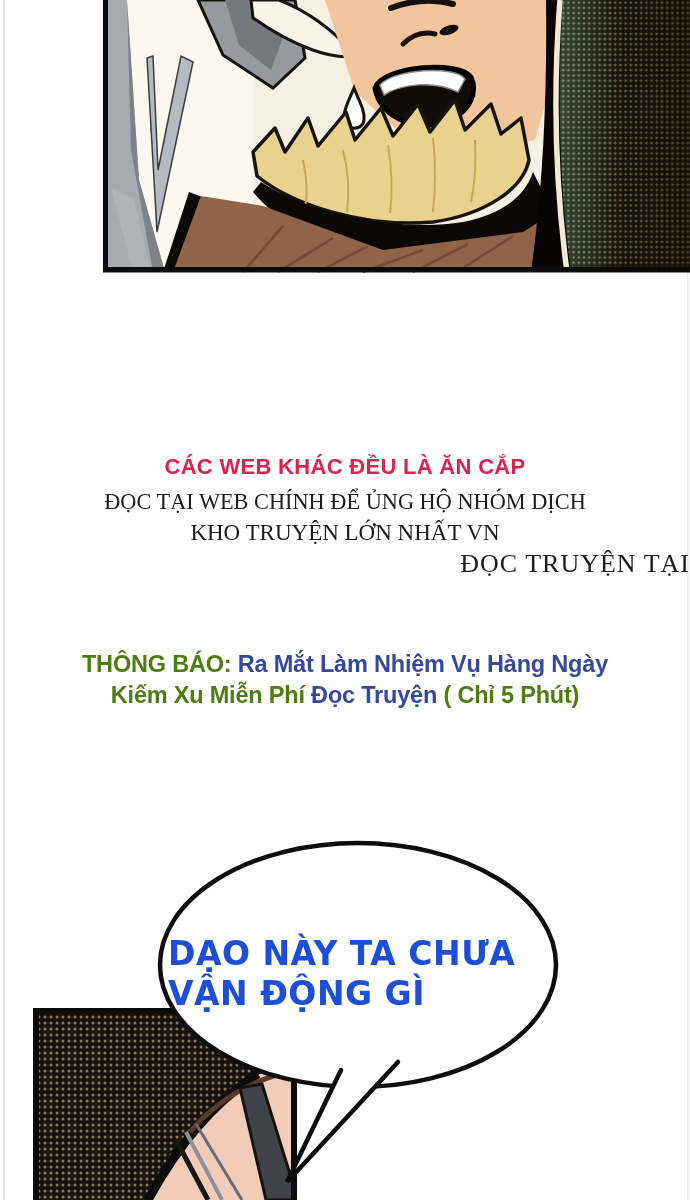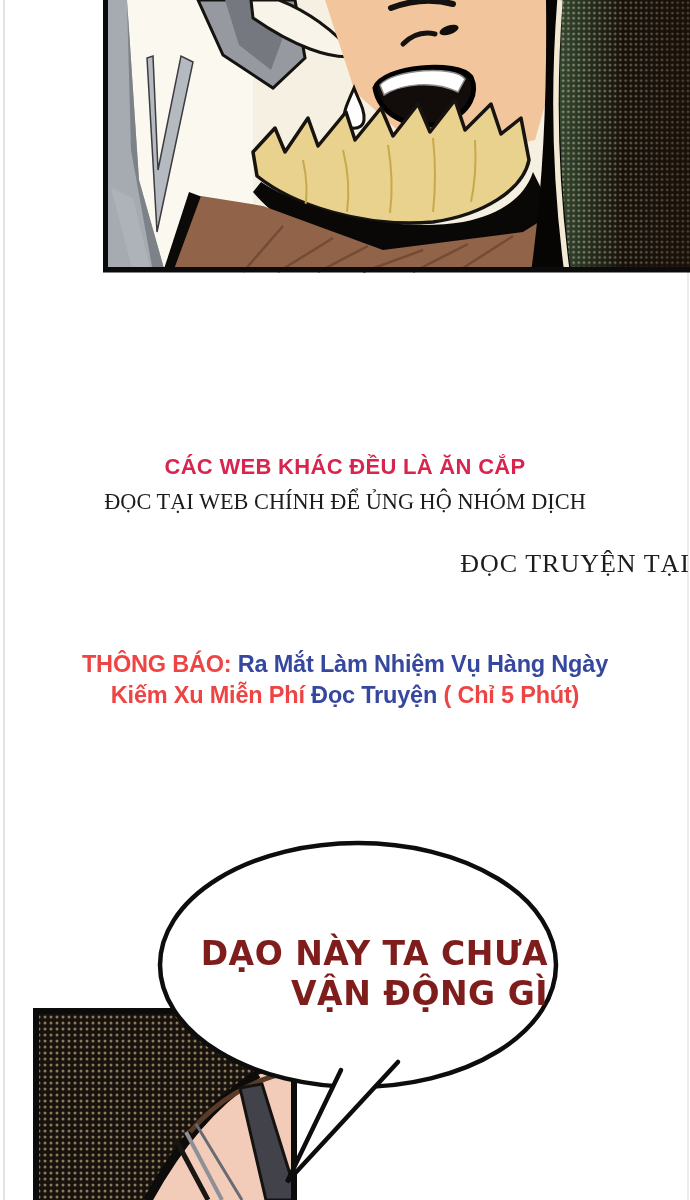--- a/index.html
+++ b/index.html
@@ -21,25 +21,25 @@
   .ad-l3{top:551px;font-size:26px;letter-spacing:1px;text-align:right;}
   .ad-site{
     top:582px;font-size:45px;font-weight:bold;letter-spacing:-1px;
     font-family:"DejaVu Sans",sans-serif;color:#fdc53e;
     -webkit-text-stroke:1.3px #ef9417;
     text-shadow:2px 2px 0 #e07b1e,3.5px 3.5px 0 #c4641a;
   }
   .ad-notice{font-size:23.5px;font-weight:bold;letter-spacing:-.2px;}
   .ad-n1{top:653px;}
   .ad-n2{top:684px;}
-  .c-red{color:#ef4444;margin-top:38px;}
+  .c-red{color:#4d7c0f;margin-top:38px;}
   .c-blue{color:#35479e;}
   .bubble-text{
-    position:absolute;left:168px;top:934px;width:380px;text-align:right;
-    font-family:"DejaVu Sans",sans-serif;font-weight:bold;color:#7f1d1d;
+    position:absolute;left:168px;top:934px;width:380px;text-align:left;
+    font-family:"DejaVu Sans",sans-serif;font-weight:bold;color:#1d4ed8;
     font-size:33px;line-height:40px;letter-spacing:.5px;
   }
 </style>
 </head>
 <body>
 
 <div class="page">
   <div class="edge left"></div>
   <div class="edge right"></div>
 
@@ -133,20 +133,21 @@
       <path d="M457,0 C450,90 452,182 464,272" fill="none" stroke="#f3ead5" stroke-width="5.5"></path>
     </g>
 
     <path d="M2.5,0 L2.5,272" stroke="#0b0b0b" stroke-width="5"></path>
     <rect x="0" y="267" width="587" height="5.5" fill="#0b0b0b"></rect>
   </svg>
   </div>
 
   <div class="adblock ad-warning">CÁC WEB KHÁC ĐỀU LÀ ĂN CẮP</div>
   <div class="adblock ad-serif ad-l1">ĐỌC TẠI WEB CHÍNH ĐỂ ỦNG HỘ NHÓM DỊCH</div>
+  <div class="adblock ad-serif ad-l2">KHO TRUYỆN LỚN NHẤT VN</div>
   <div class="adblock ad-serif ad-l3">ĐỌC TRUYỆN TẠI</div>
   <div class="adblock ad-notice ad-n1"><span class="c-red">THÔNG BÁO:</span><span class="c-blue"> Ra Mắt Làm Nhiệm Vụ Hàng Ngày</span></div>
   <div class="adblock ad-notice ad-n2"><span class="c-red">Kiếm Xu Miễn Phí </span><span class="c-blue">Đọc Truyện </span><span class="c-red">( Chỉ 5 Phút)</span></div>
 
   <div class="panel-bottom-wrap">
   <svg width="690" height="360" viewBox="0 0 690 360">
     <defs>
       <pattern id="htTan" width="6" height="6" patternUnits="userSpaceOnUse">
         <rect width="6" height="6" fill="#17120e"></rect>
         <circle cx="3" cy="3" r="1.5" fill="#8c7a58"></circle>

